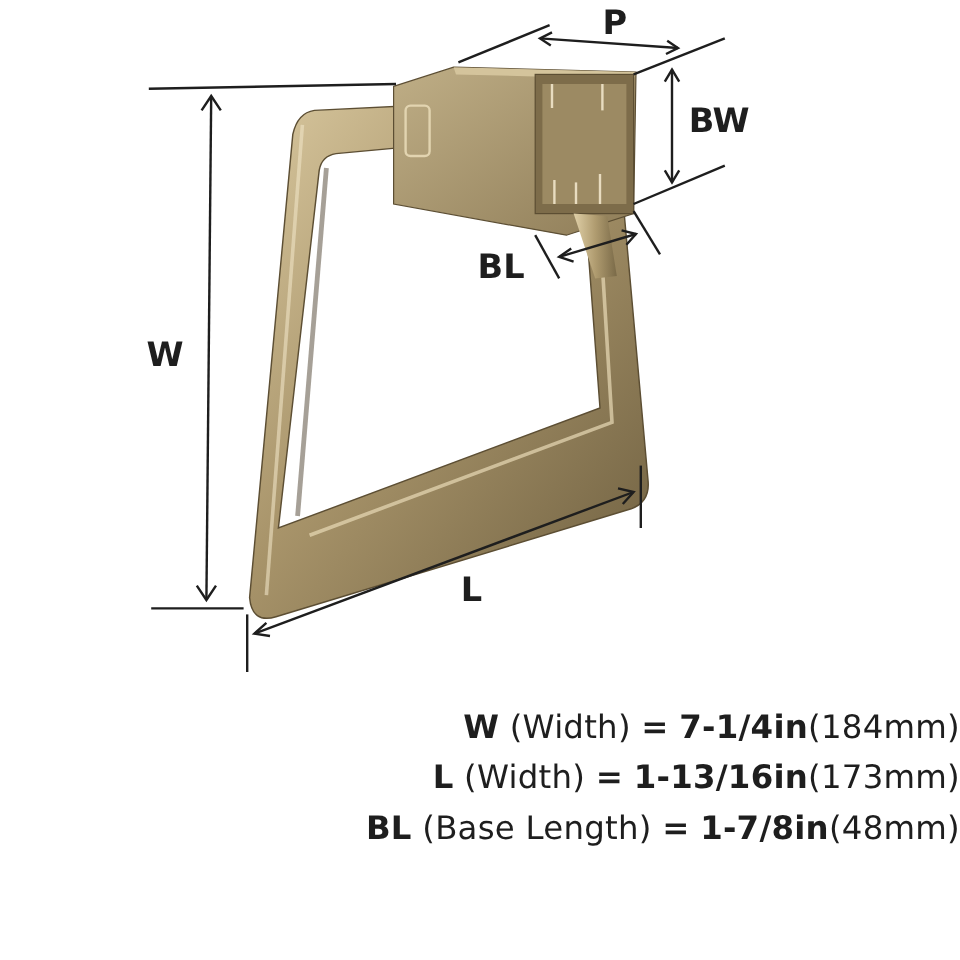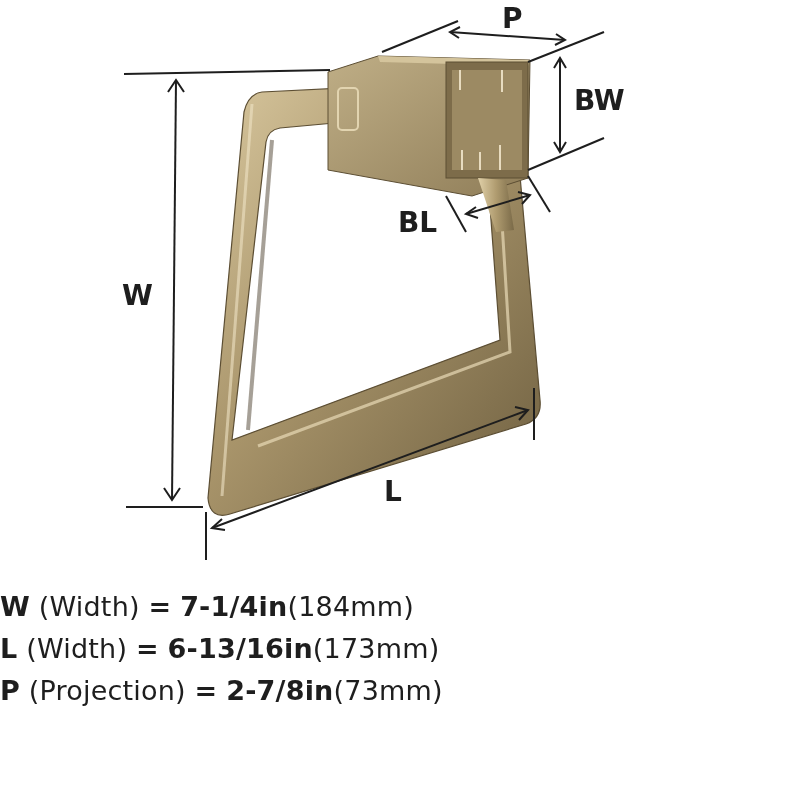--- a/index.html
+++ b/index.html
@@ -1,20 +1,20 @@
 <!DOCTYPE html>
 <html><head>
 <meta charset="utf-8">
 <style>
   html, body { margin: 0; padding: 0; background: #ffffff; }
   body { width: 800px; height: 800px; position: relative; overflow: hidden;
          font-family: "DejaVu Sans", "Liberation Sans", sans-serif; color: #1e1e1e; }
   #diagram { position: absolute; left: 0; top: 0; width: 800px; height: 580px; }
   .lbl { font-family: "DejaVu Sans", sans-serif; font-weight: 600; fill: #1e1e1e; }
-  #specs { position: absolute; left: 0; top: 586px; width: 800px; text-align: left; }
+  #specs { position: absolute; left: 0; top: 586px; width: 800px; text-align: right; }
   .spec-line { font-size: 27px; line-height: 42px; white-space: nowrap; letter-spacing: 0.2px; }
   .b { font-weight: 700; }
 </style>
 </head>
 <body>
 
 <svg id="diagram" viewBox="0 0 800 580" xmlns="http://www.w3.org/2000/svg">
   <defs>
     <linearGradient id="metal" x1="0" y1="0" x2="1" y2="1">
       <stop offset="0" stop-color="#d8c79e"></stop>
@@ -96,21 +96,21 @@
   <div class="spec-line">
     <span class="b">W</span>
     <span>(Width)</span>
     <span class="b">=</span>
     <span class="b">7-1/4in</span><span>(184mm)</span>
   </div>
   <div class="spec-line">
     <span class="b">L</span>
     <span>(Width)</span>
     <span class="b">=</span>
-    <span class="b">6-13/16in</span><span>(173mm)</span>
+    <span class="b">1-13/16in</span><span>(173mm)</span>
   </div>
   <div class="spec-line">
-    <span class="b">P</span>
-    <span>(Projection)</span>
+    <span class="b">BL</span>
+    <span>(Base Length)</span>
     <span class="b">=</span>
-    <span class="b">2-7/8in</span><span>(73mm)</span>
+    <span class="b">1-7/8in</span><span>(48mm)</span>
   </div>
 </div>
 
 </body></html>

